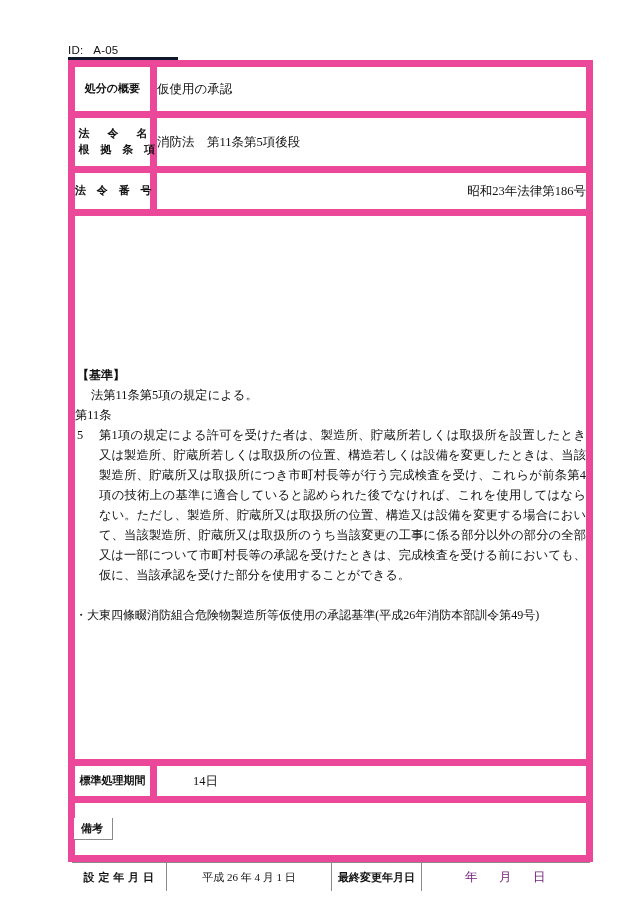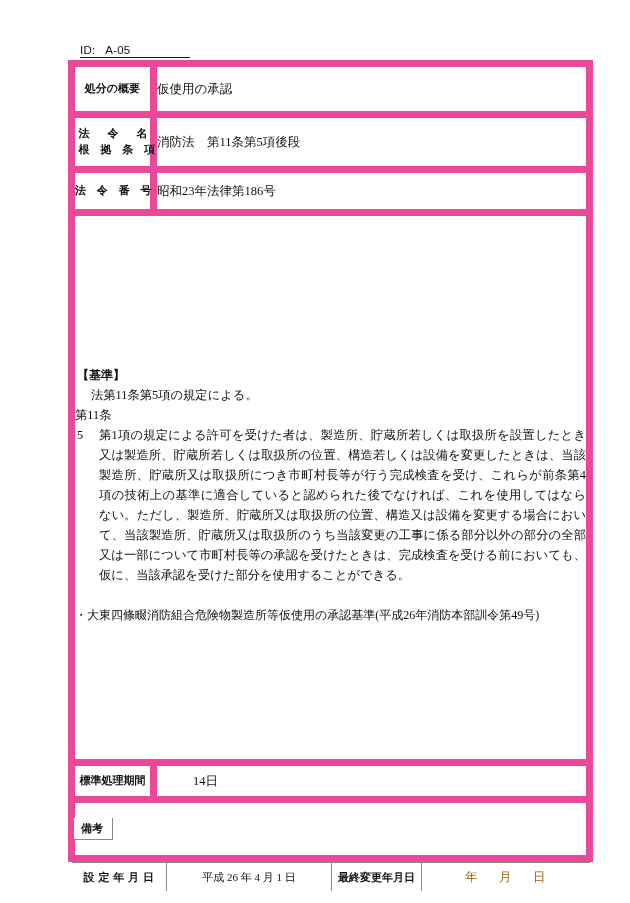--- a/index.html
+++ b/index.html
@@ -17,28 +17,28 @@
   .page {
     position: relative;
     width: 630px;
     height: 903px;
     box-sizing: border-box;
   }
 
   
   .id-line {
     position: absolute;
-    left: 80px;
+    left: 68px;
     top: 44px;
     width: 110px;
     font-family: "Liberation Sans", "DejaVu Sans", sans-serif;
     font-size: 11.5px;
     letter-spacing: 0.2px;
     color: #111;
-    border-bottom: 1px solid #0f172a;
+    border-bottom: 5px solid #0f172a;
     padding-bottom: 1px;
     white-space: nowrap;
   }
   .id-line .id-label { margin-right: 10px; }
   .id-line .id-value { }
 
   
   .doc-table {
     position: absolute;
     left: 68px;
@@ -66,21 +66,21 @@
   }
   .val {
     font-size: 12.5px;
     padding: 7px 10px;
     color: #111;
     line-height: 1.5;
   }
 
   .row-gaiyou td { height: 44px; }
   .row-houmei  td { height: 48px; }
-  .row-bangou  td { height: 36px; }
+  .row-bangou  td { height: 36px; text-align: right; }
 
   
   .spread { letter-spacing: 0.32em; padding-left: 0.32em; }
 
   
   .criteria-cell {
     height: 543px;
     vertical-align: top;
     padding: 6px 12px 6px 10px;
     font-size: 12.3px;
@@ -152,21 +152,21 @@
     color: #111;
   }
   .date-val {
     text-align: center;
     font-size: 11px;
     color: #111;
   }
   .date-blank {
     text-align: center;
     font-size: 12.5px;
-    color: #a16207;
+    color: #701a75;
     letter-spacing: 0.1em;
   }
   .date-blank .g { display: inline-block; width: 34px; }
 </style>
 </head>
 <body>
 
 <div class="page">
 
   <div class="id-line">

